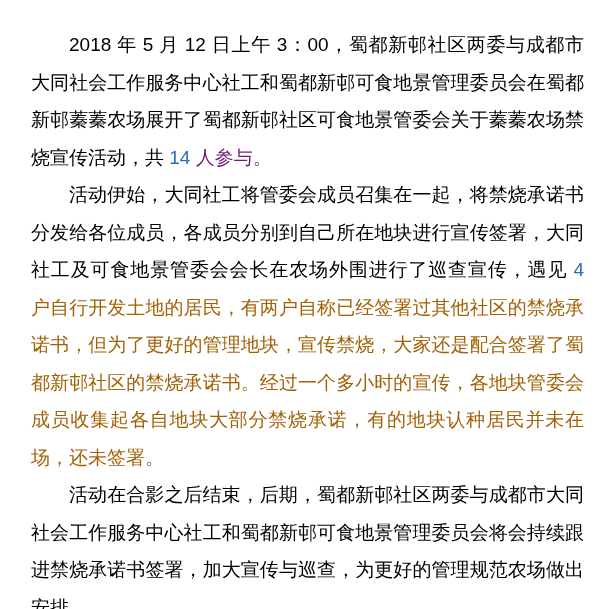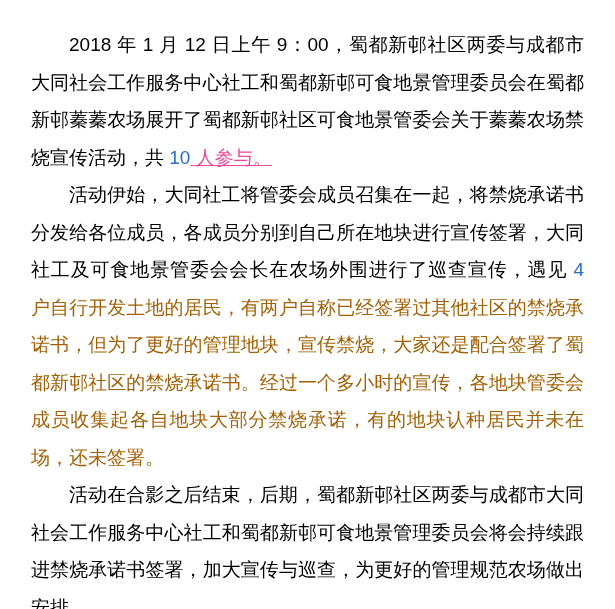--- a/index.html
+++ b/index.html
@@ -26,17 +26,17 @@
     text-indent: 2em;
     word-break: break-all;
   }
   .doc p span { color: inherit; }
 </style>
 </head>
 <body style="background: rgb(255, 255, 255);">
 
 <div class="page">
   <div class="doc" id="doc-body">
-      <p><span style="color: rgb(0, 0, 0);">2018 年 1 月 12 日上午 9：00，蜀都新邨社区两委与成都市大同社会工作服务中心社工和蜀都新邨可食地景管理委员会在蜀都新邨蓁蓁农场展开了蜀都新邨社区可食地景管委会关于蓁蓁农场禁烧宣传活动，共 </span><span style="color: rgb(43, 108, 196);">10</span><span style="color: #ec4899; text-decoration: underline;"> 人参与。</span></p>
+      <p><span style="color: rgb(0, 0, 0);">2018 年 5 月 12 日上午 3：00，蜀都新邨社区两委与成都市大同社会工作服务中心社工和蜀都新邨可食地景管理委员会在蜀都新邨蓁蓁农场展开了蜀都新邨社区可食地景管委会关于蓁蓁农场禁烧宣传活动，共 </span><span style="color: rgb(43, 108, 196);">14</span><span style="color: #701a75;"> 人参与。</span></p>
       <p><span style="color: rgb(0, 0, 0);">活动伊始，大同社工将管委会成员召集在一起，将禁烧承诺书分发给各位成员，各成员分别到自己所在地块进行宣传签署，大同社工及可食地景管委会会长在农场外围进行了巡查宣传，遇见 </span><span style="color: rgb(43, 108, 196);">4</span><span style="color: #a16207;"> 户自行开发土地的居民，有两户自称已经签署过其他社区的禁烧承诺书，但为了更好的管理地块，宣传禁烧，大家还是配合签署了蜀都新邨社区的禁烧承诺书。经过一个多小时的宣传，各地块管委会成员收集起各自地块大部分禁烧承诺，有的地块认种居民并未在场，还未签署。</span></p>
       <p><span style="color: rgb(0, 0, 0);">活动在合影之后结束，后期，蜀都新邨社区两委与成都市大同社会工作服务中心社工和蜀都新邨可食地景管理委员会将会持续跟进禁烧承诺书签署，加大宣传与巡查，为更好的管理规范农场做出安排。</span></p>
     </div>
 </div>
 
 </body></html>

